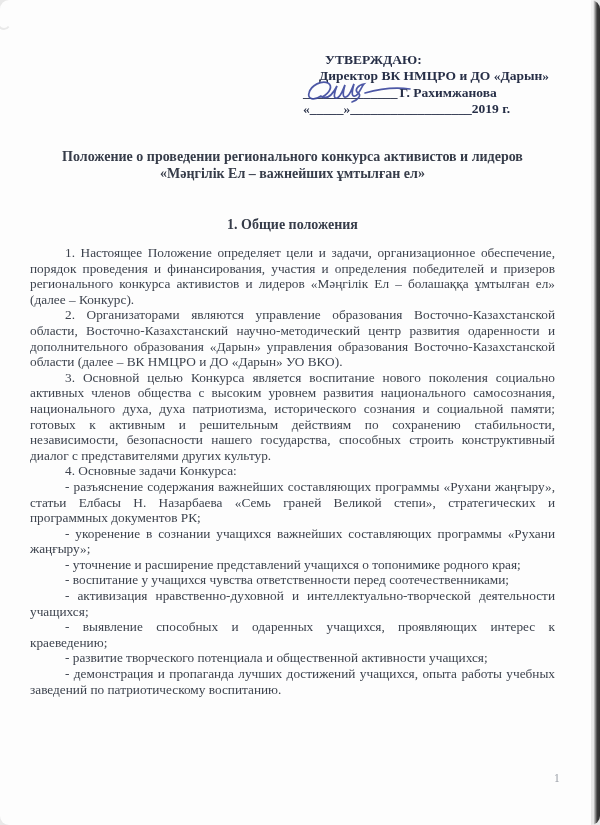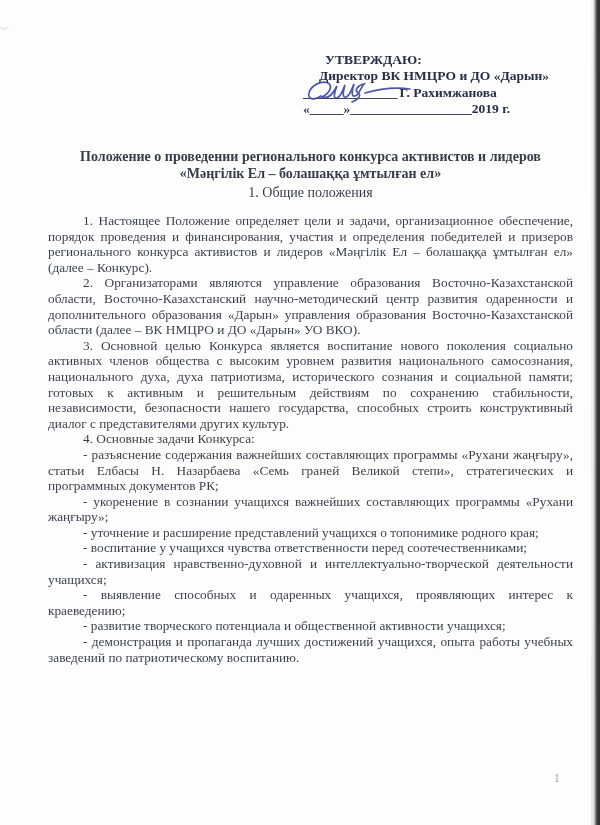--- a/index.html
+++ b/index.html
@@ -7,20 +7,21 @@
     width: 600px; height: 825px;
     background: #e9e9e9;
     font-family: "Liberation Serif", "DejaVu Serif", serif;
   }
   .page {
     position: relative;
     width: 600px; height: 825px;
     background: #fdfdfd;
     overflow: hidden;
     color: #3d434e;
+    border-radius: 9px;
   }
   
   .scan-edge {
     position: absolute; top: 0; right: 0;
     width: 7px; height: 100%;
     background: linear-gradient(to right, #fdfdfd 0%, #9b9b9b 30%, #3a3a3a 60%, #2e2e2e 100%);
   }
   .scan-edge-hl {
     position: absolute; top: 0; right: 7px;
     width: 2px; height: 100%;
@@ -47,33 +48,33 @@
   .approval .l2 { padding-left: 16px; }
   .sig-row { position: relative; }
   .sig-line { letter-spacing: 0; }
   .sig-name { padding-left: 2px; }
   .signature-svg {
     position: absolute; left: 2px; top: -13px;
     pointer-events: none;
   }
   
   .content {
-    position: absolute; left: 48px; top: 148px;
+    position: absolute; left: 30px; top: 148px;
     width: 525px;
   }
   .doc-title {
     text-align: center;
     font-weight: bold;
     font-size: 14px; line-height: 17px;
     color: #363c49;
   }
   .section-heading {
-    margin-top: 2px;
+    margin-top: 34px;
     text-align: center;
-    font-weight: normal;
+    font-weight: bold;
     font-size: 14px; line-height: 17px;
     color: #363c49;
   }
   
   .body-text { margin-top: 12px; }
   .para {
     margin: 0;
     font-size: 13.3px;
     line-height: 15.6px;
     text-align: justify;
@@ -105,21 +106,21 @@
         <path d="M60 21 Q84 14 105 17" fill="none" stroke="#3e4a9e" stroke-width="1.6" stroke-linecap="round" opacity="0.92"></path>
       </svg>
       <span class="sig-line">______________</span><span class="sig-name">Г. Рахимжанова</span>
     </div>
     <div>«_____»__________________2019 г.</div>
   </div>
 
   <div class="content">
     <div class="doc-title">
       <div>Положение о проведении регионального конкурса активистов и лидеров</div>
-      <div>«Мәңгілік Ел – болашаққа ұмтылған ел»</div>
+      <div>«Мәңгілік Ел – важнейших ұмтылған ел»</div>
     </div>
 
     <div class="section-heading">1. Общие положения</div>
 
     <div class="body-text">
       <p class="para">1. Настоящее Положение определяет цели и задачи, организационное обеспечение, порядок проведения и финансирования, участия и определения победителей и призеров регионального конкурса активистов и лидеров «Мәңгілік Ел – болашаққа ұмтылған ел» (далее – Конкурс).</p>
       <p class="para">2. Организаторами являются управление образования Восточно-Казахстанской области, Восточно-Казахстанский научно-методический центр развития одаренности и дополнительного образования «Дарын» управления образования Восточно-Казахстанской области (далее – ВК НМЦРО и ДО «Дарын» УО ВКО).</p>
       <p class="para">3. Основной целью Конкурса является воспитание нового поколения социально активных членов общества с высоким уровнем развития национального самосознания, национального духа, духа патриотизма, исторического сознания и социальной памяти; готовых к активным и решительным действиям по сохранению стабильности, независимости, безопасности нашего государства, способных строить конструктивный диалог с представителями других культур.</p>
       <p class="para">4. Основные задачи Конкурса:</p>
       <p class="para">- разъяснение содержания важнейших составляющих программы «Рухани жаңғыру», статьи Елбасы Н. Назарбаева «Семь граней Великой степи», стратегических и программных документов РК;</p>

